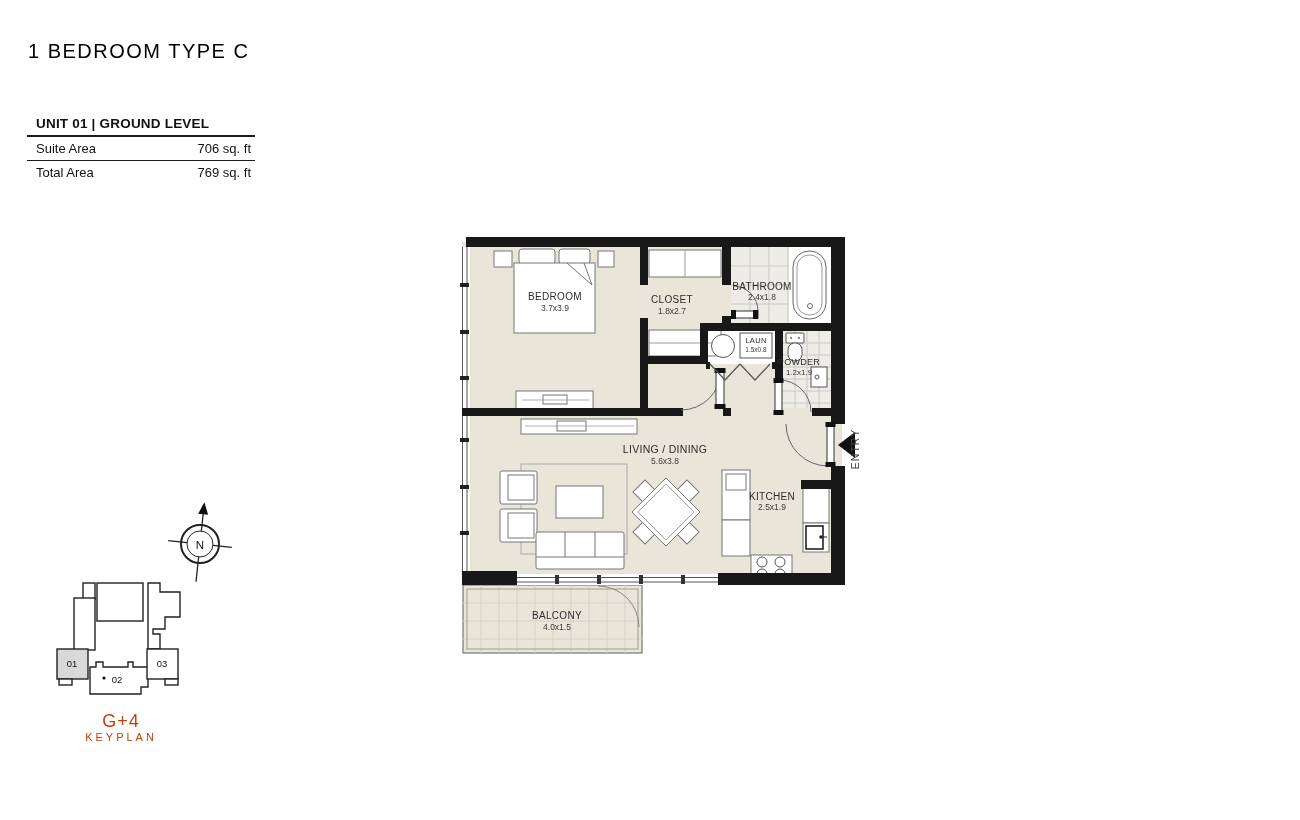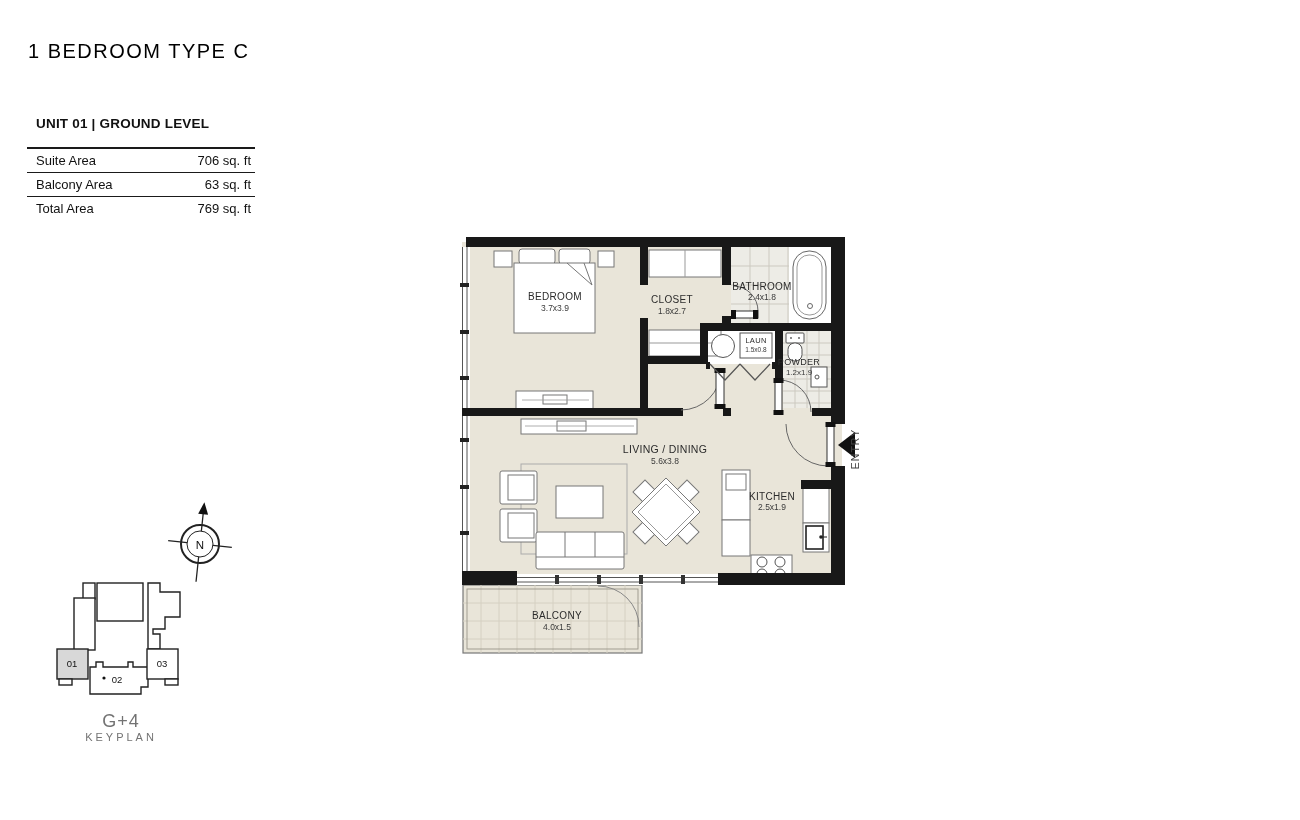--- a/index.html
+++ b/index.html
@@ -1,42 +1,38 @@
 <!DOCTYPE html>
 <html><head>
 <meta charset="utf-8">
 <style>
   html,body{margin:0;padding:0;background:#ffffff;}
   body{width:1300px;height:820px;position:relative;font-family:"Liberation Sans",sans-serif;overflow:hidden;}
   .page-title{position:absolute;left:28px;top:40px;font-size:20px;letter-spacing:1.5px;color:#000000;font-weight:400;}
   .unit-info{position:absolute;left:27px;top:112px;width:228px;color:#111;}
-  .unit-info .hdr{font-size:13.5px;font-weight:bold;padding:4px 0 16px 9px;border-bottom:2px solid #1a1a1a;letter-spacing:.2px;}
+  .unit-info .hdr{font-size:13.5px;font-weight:bold;padding:4px 0 4px 9px;border-bottom:2px solid #1a1a1a;letter-spacing:.2px;}
   .unit-info .row{display:flex;justify-content:space-between;font-size:13px;padding:4px 4px 4px 9px;border-bottom:1.5px solid #1a1a1a;align-items:flex-end;}
   .unit-info .row.last{border-bottom:none;}
-  .keyplan-caption{position:absolute;left:51px;width:140px;text-align:center;color:#737373;}
+  .keyplan-caption{position:absolute;left:51px;width:140px;text-align:center;color:#c2410c;}
   .gp4{top:711px;font-size:18px;letter-spacing:1px;}
   .kp{top:731px;font-size:11px;letter-spacing:3px;}
   svg{position:absolute;left:0;top:0;font-family:"Liberation Sans",sans-serif;}
   text.rm{fill:#2b2b2b;letter-spacing:.3px;}
   text.dim{fill:#3a3a3a;}
 </style>
 </head>
 <body>
 
 <div class="page-title">1 BEDROOM TYPE C</div>
 
 <div class="unit-info">
   <div class="hdr">UNIT 01 | GROUND LEVEL</div>
   <div class="row">
     <span>Suite Area</span>
     <span>706 sq. ft</span>
-  </div>
-  <div class="row">
-    <span>Balcony Area</span>
-    <span>63 sq. ft</span>
   </div>
   <div class="row last">
     <span>Total Area</span>
     <span>769 sq. ft</span>
   </div>
 </div>
 
 <svg width="1300" height="820" viewBox="0 0 1300 820">
 
   <g>

